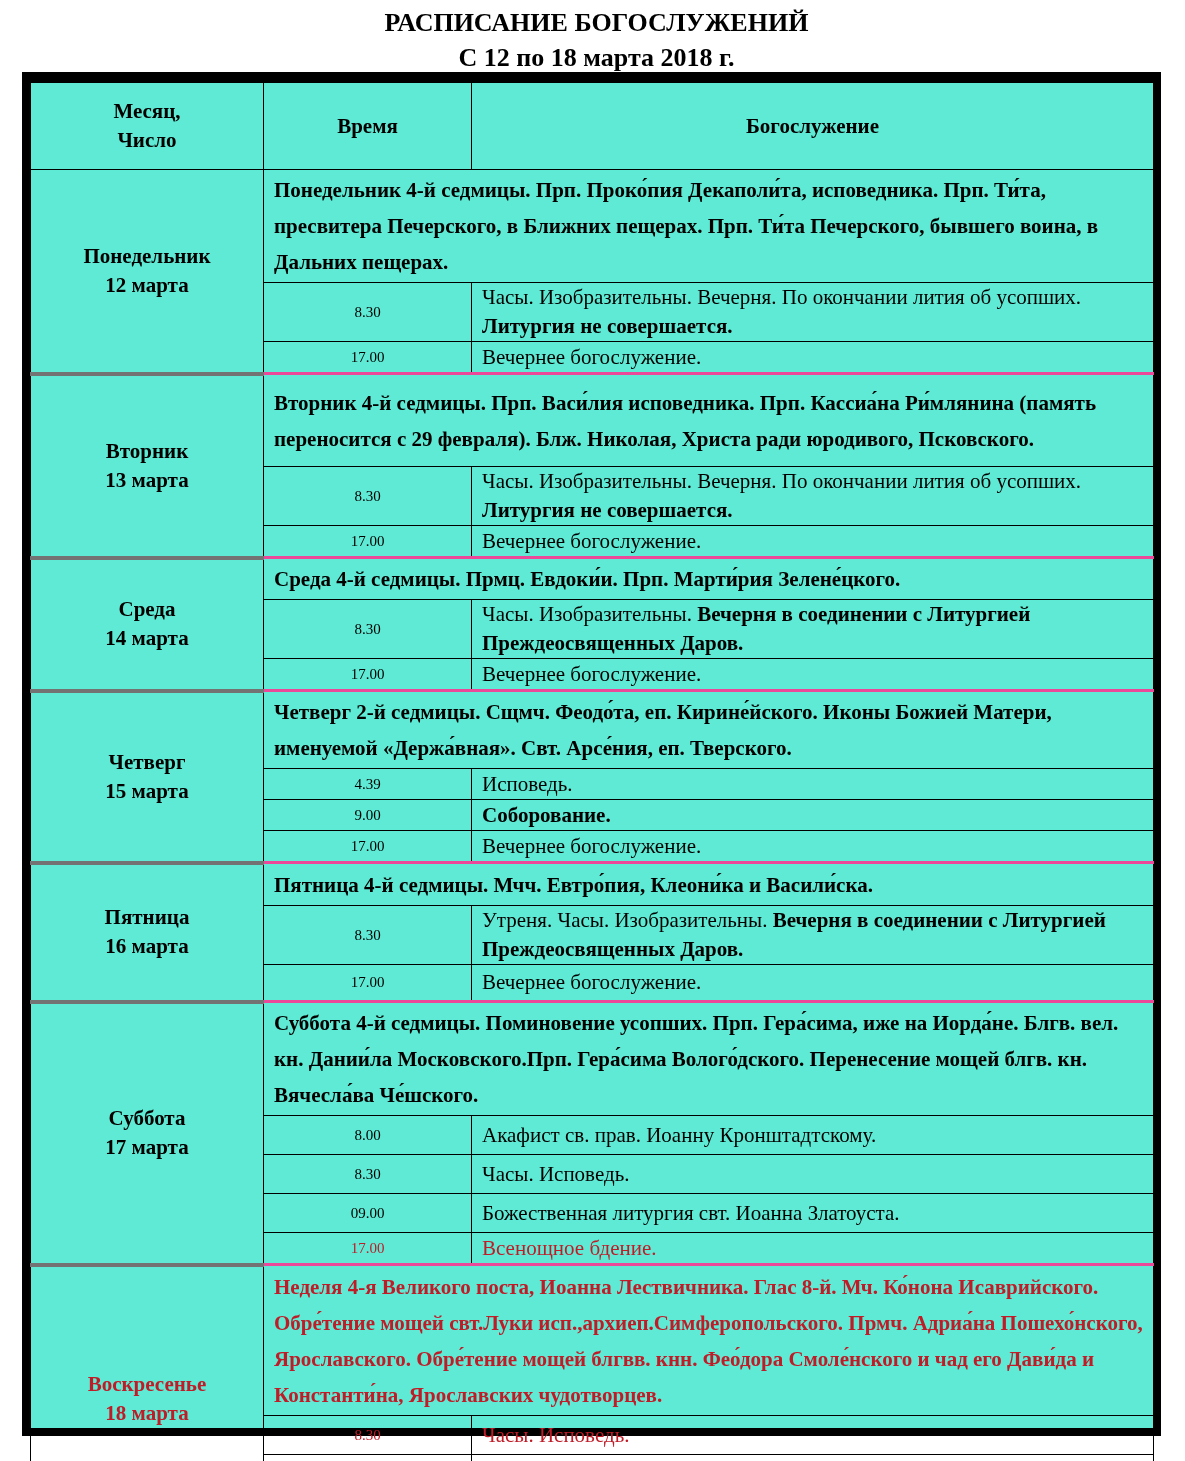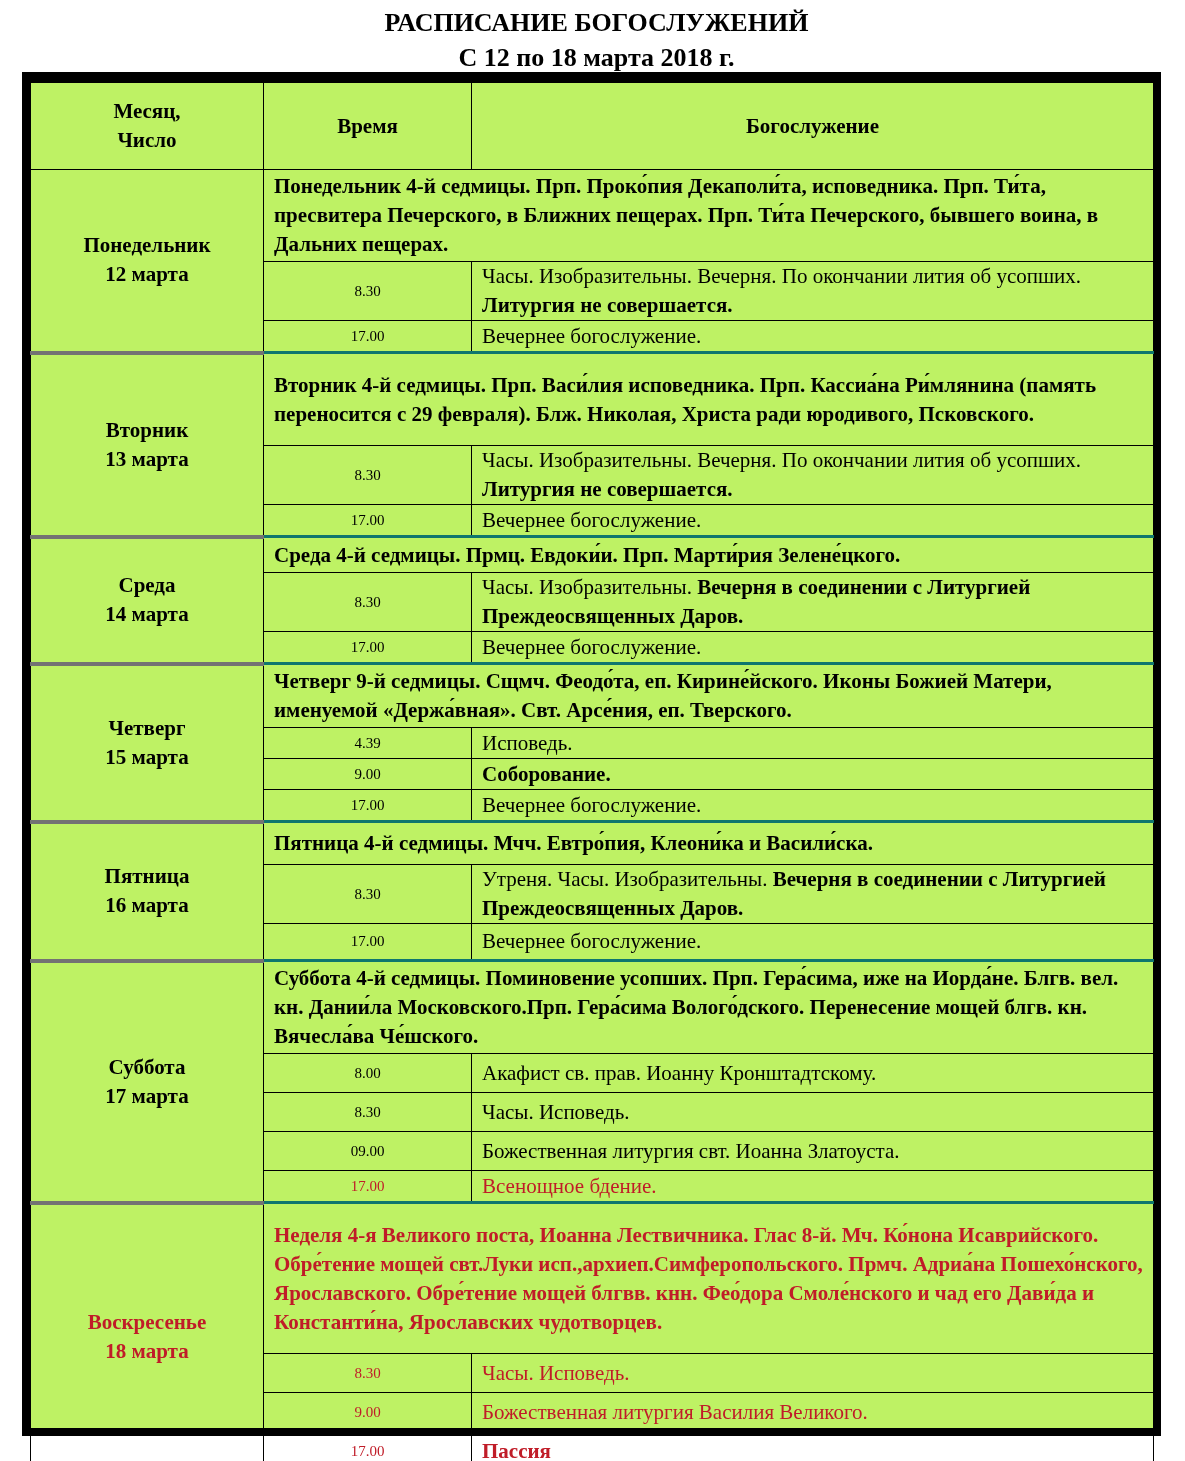--- a/index.html
+++ b/index.html
@@ -1,31 +1,31 @@
 <!DOCTYPE html>
 <html><head>
   <meta charset="utf-8">
   <style>
     html, body { margin:0; padding:0; background:#fff; }
     body { width:1185px; height:1461px; position:relative; font-family:"Liberation Serif", serif; color:#000; overflow:hidden; }
     .title { position:absolute; left:4px; width:1185px; text-align:center; font-weight:bold; font-size:26px; line-height:30px; }
     .title.l1 { top:8px; }
     .title.l2 { top:43px; }
     .frame { position:absolute; left:22px; top:72px; width:1139px; height:1364px; background:#000; }
-    .inner { position:absolute; left:8px; top:10px; width:1123px; height:1346px; background:#bef264; }
+    .inner { position:absolute; left:8px; top:10px; width:1123px; height:1346px; background:#5eead4; }
     table { border-collapse:collapse; width:1123px; table-layout:fixed; }
     td, th { border:1.5px solid #000; padding:0 8px; vertical-align:middle; }
     th { font-weight:bold; font-size:21px; height:86px; line-height:29px; }
     .daycell { text-align:center; font-weight:bold; font-size:21px; line-height:29px; border-bottom:4px solid #737373; }
-    .feast { font-weight:bold; font-size:21px; line-height:29px; padding:2px 10px;margin-top:32px; }
+    .feast { font-weight:bold; font-size:21px; line-height:36px; padding:2px 10px;margin-top:32px; }
     .time { text-align:center; font-size:15px; }
     .svc { font-size:21px; line-height:29px; padding-left:10px; }
     .b { font-weight:bold; }
     .red { color:#c01c28; }
-    tr.last > td { border-bottom:3px solid #0f766e; }
+    tr.last > td { border-bottom:3px solid #ec4899; }
   </style>
 </head>
 <body>
 
 <div class="title l1">РАСПИСАНИЕ БОГОСЛУЖЕНИЙ</div>
 <div class="title l2">С 12 по 18 марта 2018 г.</div>
 
 <div class="frame">
   <div class="inner">
     <table>
@@ -73,21 +73,21 @@
           <tr>
             <td class="time" style="height: 58px;">8.30</td>
             <td class="svc"><span>Часы. Изобразительны. </span><span class="b">Вечерня в соединении с Литургией Преждеосвященных Даров.</span></td>
           </tr>
           <tr class="last">
             <td class="time" style="height: 30px;">17.00</td>
             <td class="svc"><span>Вечернее богослужение.</span><span class="b"></span></td>
           </tr>
           <tr>
             <td class="daycell" rowspan="4"><span>Четверг</span><br><span>15 марта</span></td>
-            <td class="feast" colspan="2" style="height: 58px;">Четверг 9-й седмицы. Сщмч. Феодо́та, еп. Кирине́йского. Иконы Божией Матери, именуемой «Держа́вная». Свт. Арсе́ния, еп. Тверского.</td>
+            <td class="feast" colspan="2" style="height: 58px;">Четверг 2-й седмицы. Сщмч. Феодо́та, еп. Кирине́йского. Иконы Божией Матери, именуемой «Держа́вная». Свт. Арсе́ния, еп. Тверского.</td>
           </tr>
           <tr>
             <td class="time" style="height: 30px;">4.39</td>
             <td class="svc"><span>Исповедь.</span><span class="b"></span></td>
           </tr>
           <tr>
             <td class="time" style="height: 30px;">9.00</td>
             <td class="svc"><span></span><span class="b">Соборование.</span></td>
           </tr>
           <tr class="last">

